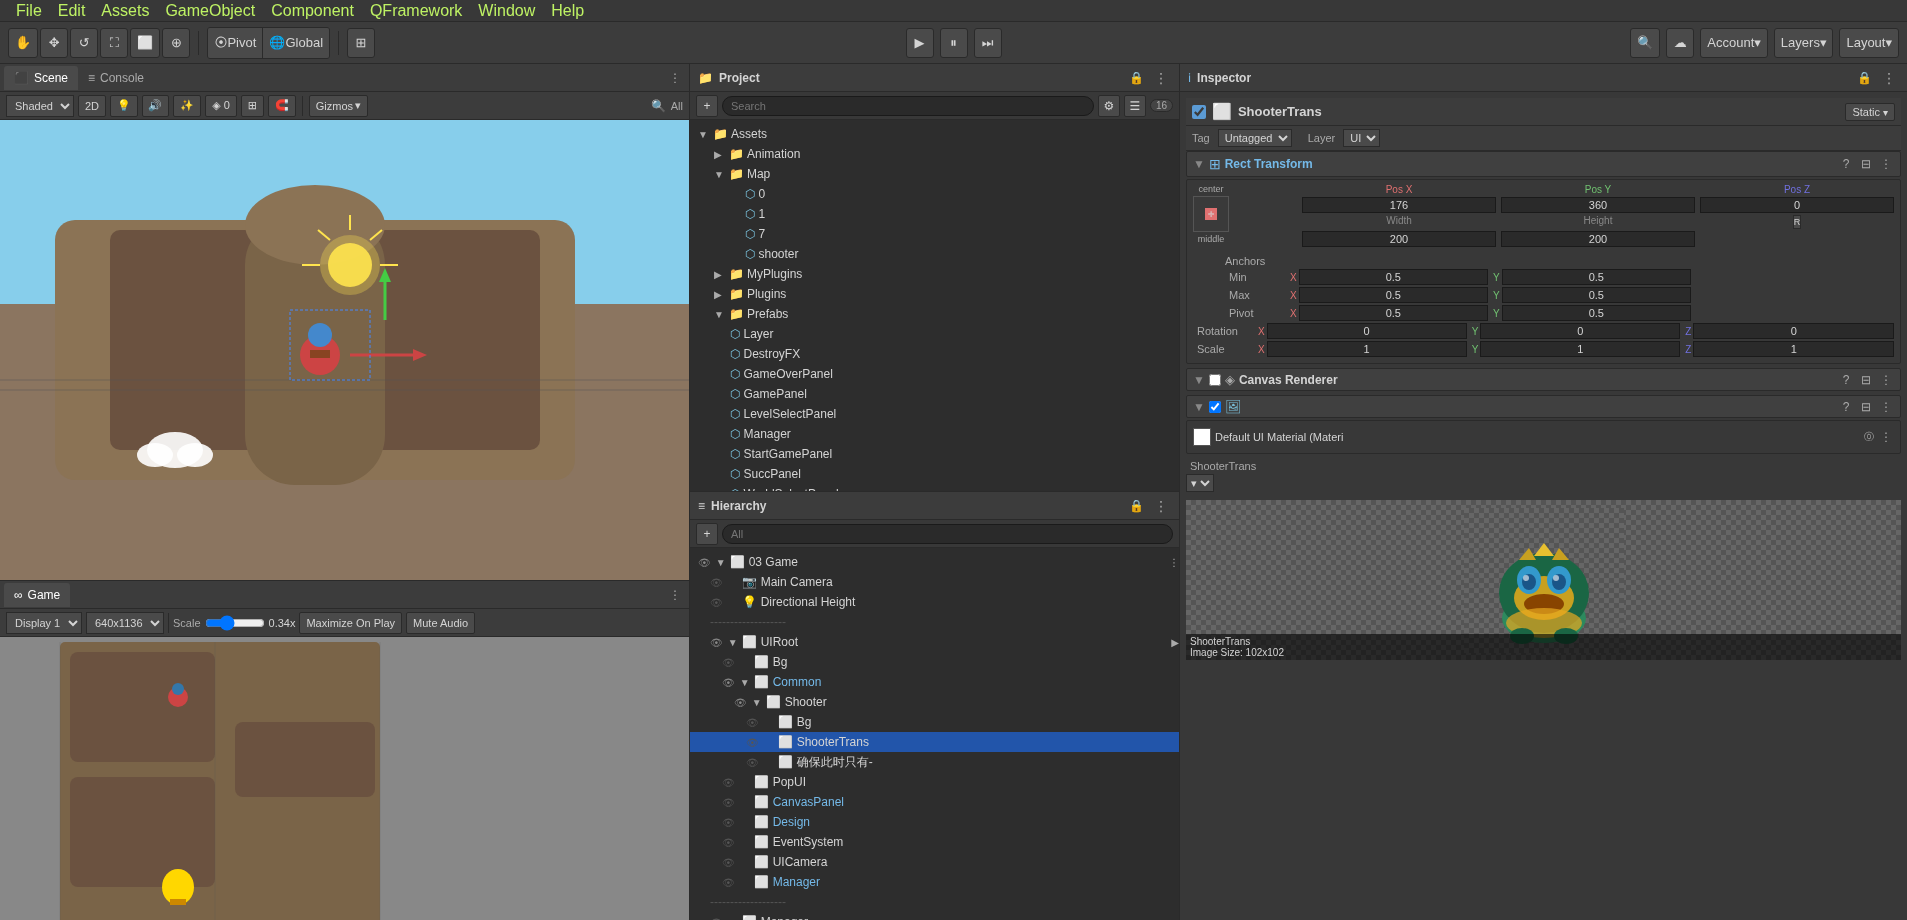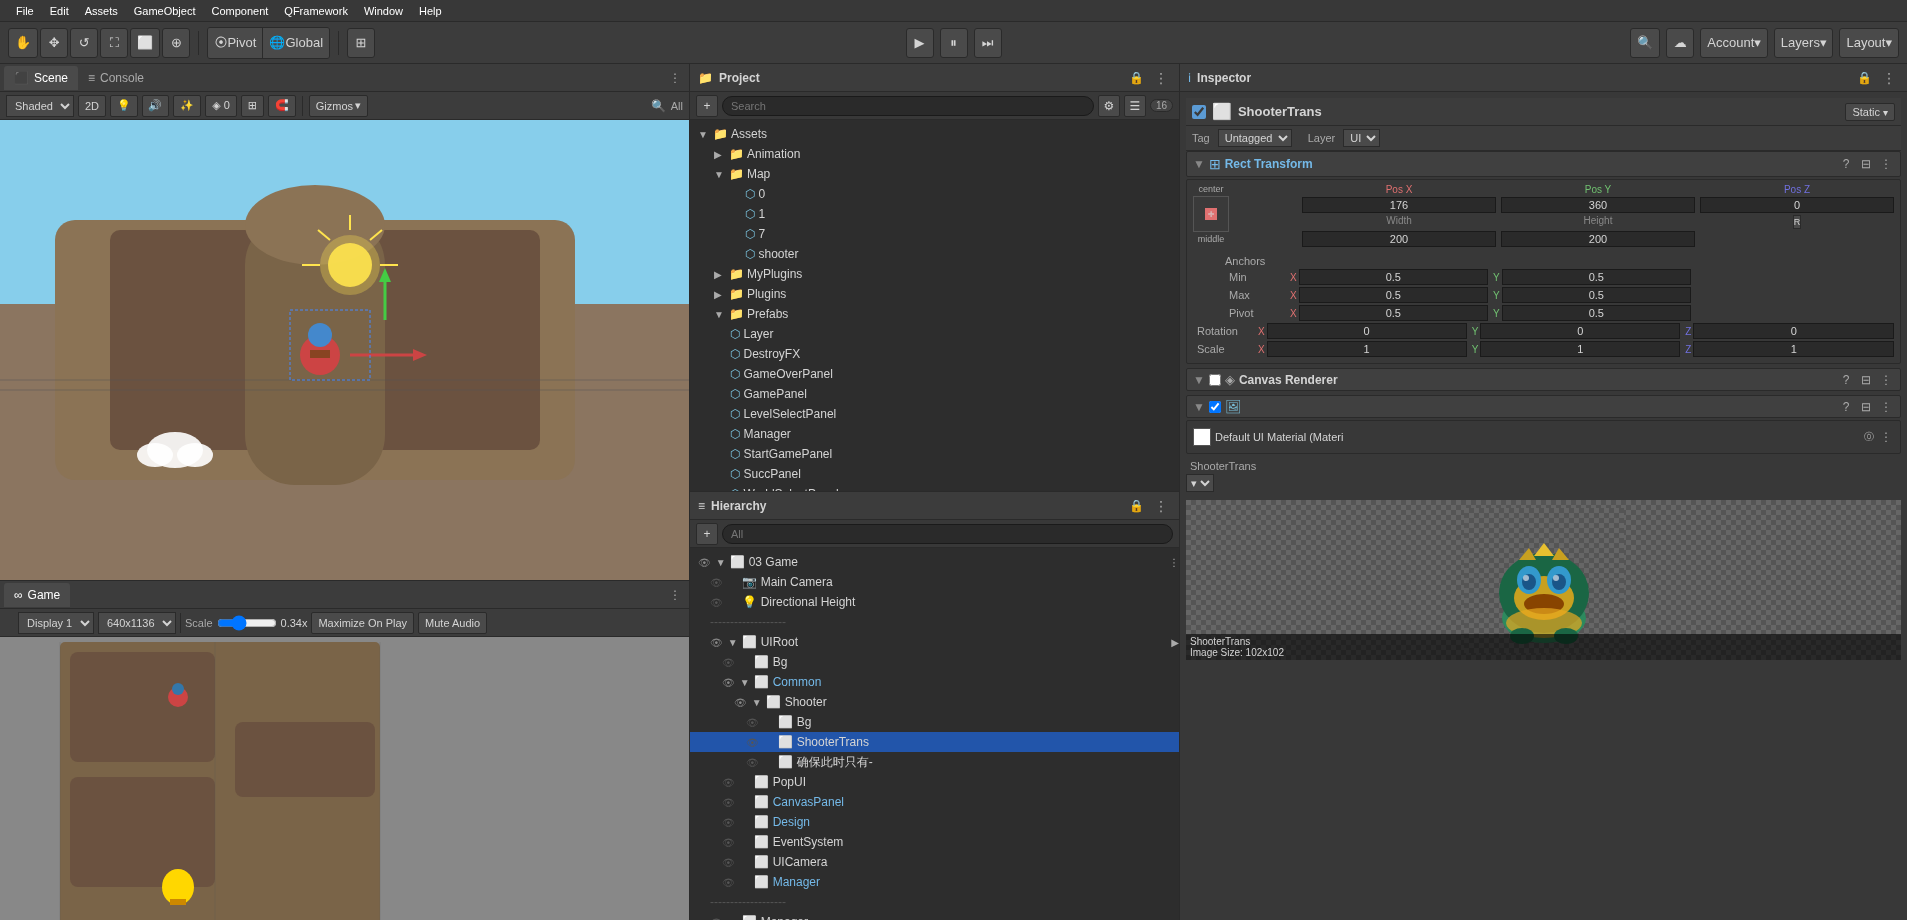--- a/index.html
+++ b/index.html
@@ -17,23 +17,23 @@
     #menu-bar {
       height: 22px;
       background: #383838;
       display: flex;
       align-items: center;
       padding: 0 8px;
       border-bottom: 1px solid #2a2a2a;
     }
     .menu-item {
       padding: 2px 8px;
-      color: #ffffff;
+      color: #bef264;
       cursor: pointer;
-      font-size: 11px;
+      font-size: 16px;
     }
 
     
     #toolbar {
       height: 42px;
       background: #3c3c3c;
       display: flex;
       align-items: center;
       padding: 0 8px;
       border-bottom: 1px solid #2a2a2a;
@@ -157,21 +157,21 @@
       height: 340px;
       display: flex;
       flex-direction: column;
       border-top: 1px solid #2a2a2a;
     }
     .game-toolbar {
       height: 28px;
       background: #3c3c3c;
       display: flex;
       align-items: center;
-      padding: 0 18px;
+      padding: 0 6px;
       gap: 4px;
       border-bottom: 1px solid #2a2a2a;
     }
     #game-viewport {
       flex: 1;
       background: #555;
       position: relative;
       overflow: hidden;
     }
 

